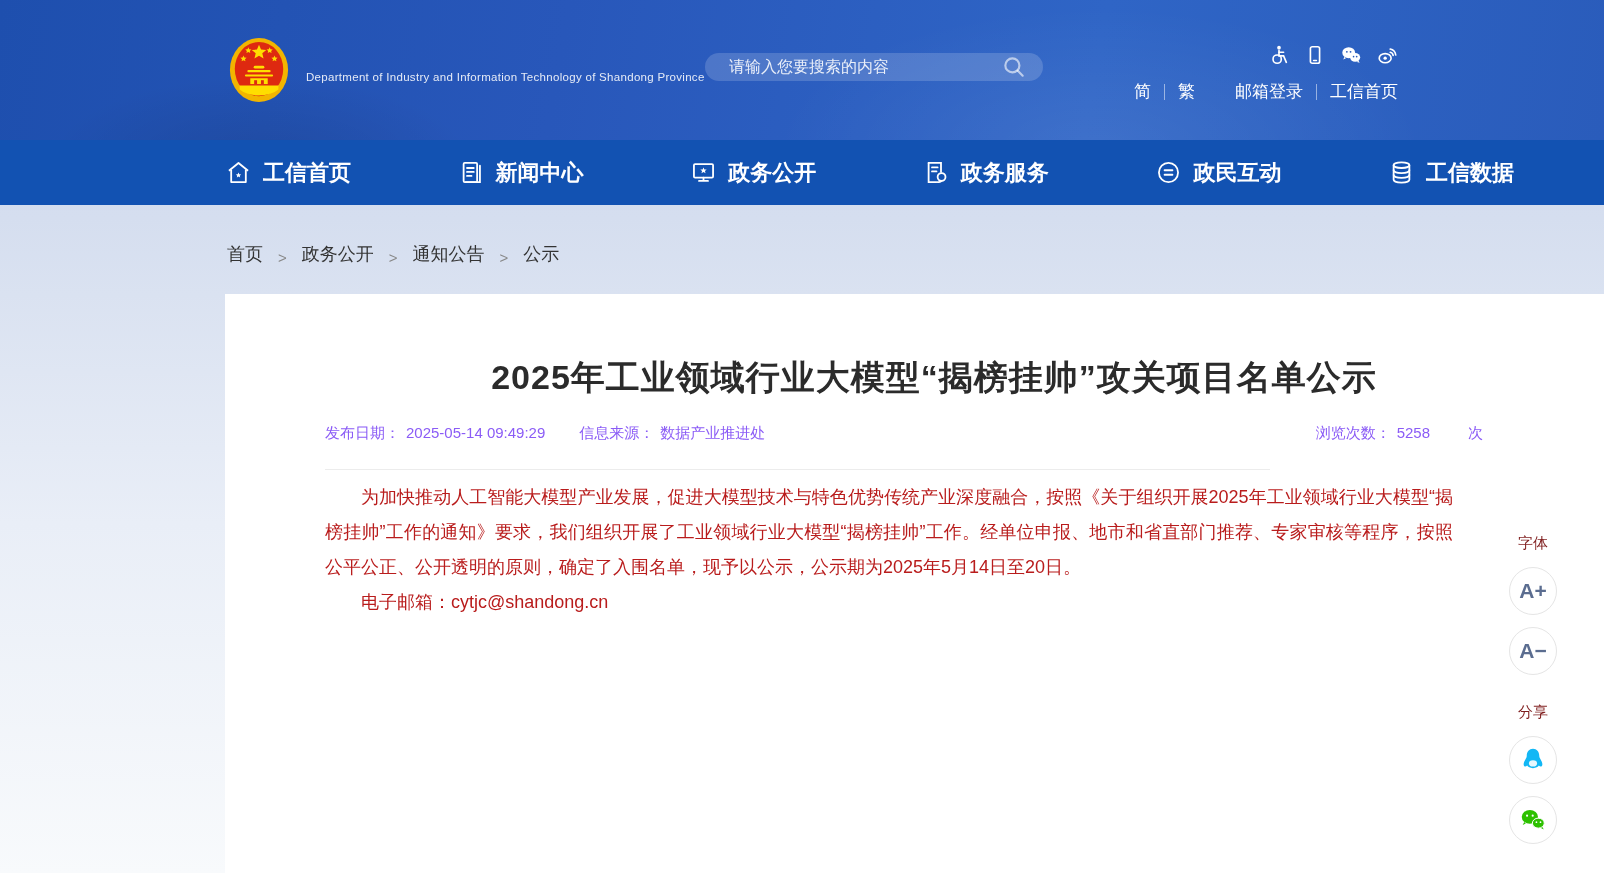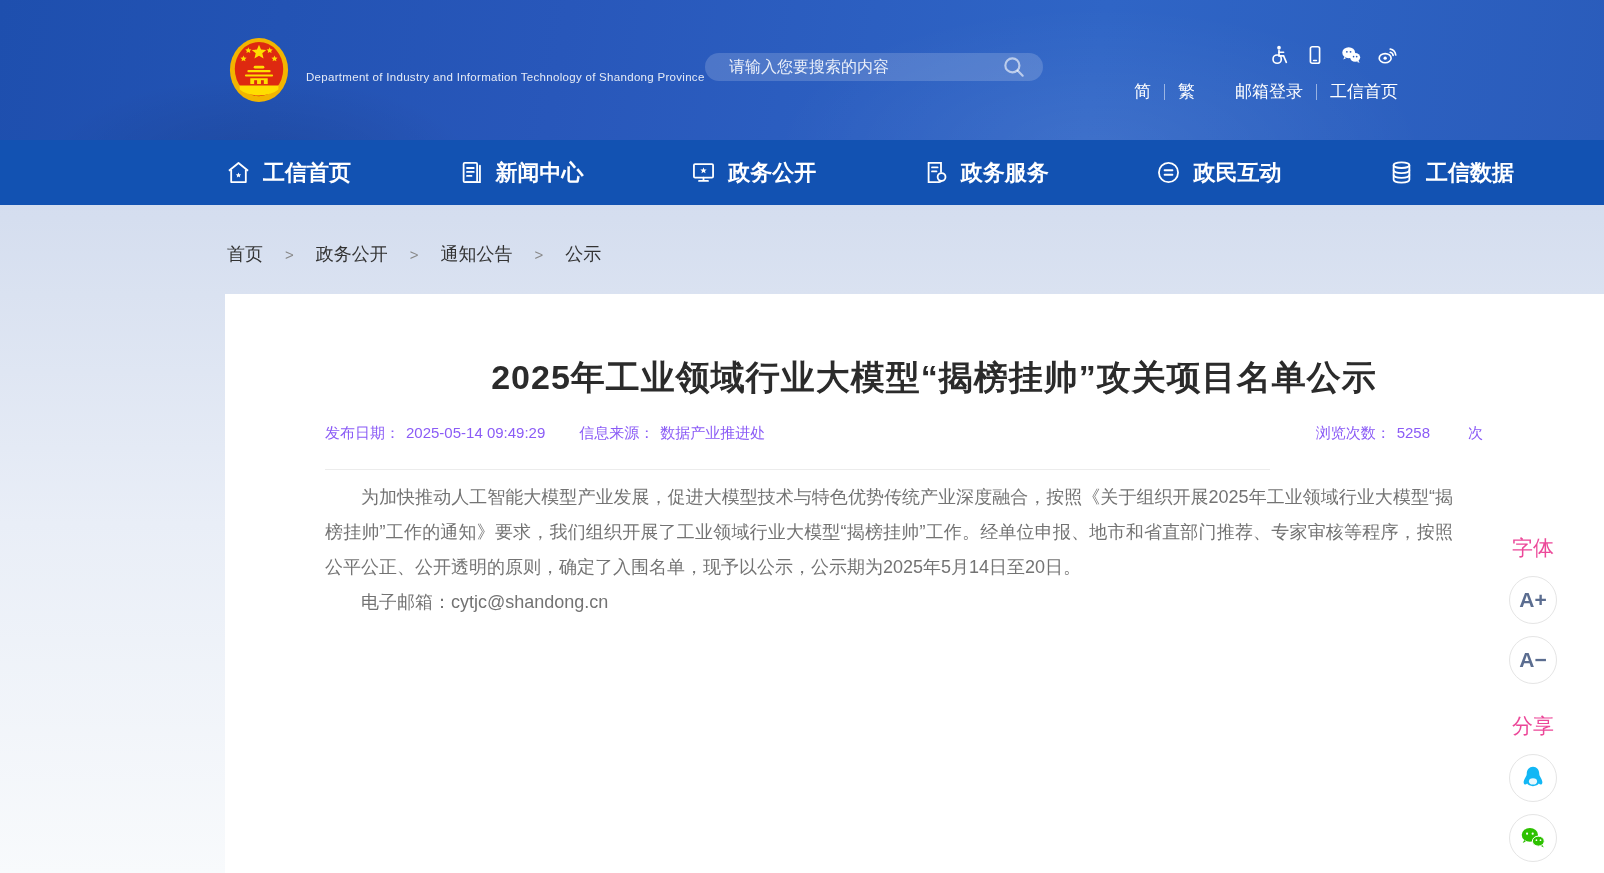--- a/index.html
+++ b/index.html
@@ -49,21 +49,21 @@
   
   .nav {
     height:65px; background:#1252b2;
     display:flex; align-items:center; justify-content:space-between;
     padding:0 90px 0 225px;
   }
   .nav-item { display:flex; align-items:center; gap:11px; color:#fff; font-size:22px; font-weight:bold; cursor:pointer; white-space:nowrap; }
   .nav-item svg { width:27px; height:27px; }
 
   
-  .breadcrumb { margin:37px 0 0 227px; display:flex; align-items:center; gap:22px; font-size:18px; color:#333; }
+  .breadcrumb { margin:37px 0 0 227px; display:flex; align-items:flex-end; gap:15px; font-size:18px; color:#333; }
   .breadcrumb .crumb { cursor:pointer; }
   .breadcrumb .sep { color:#888; font-size:15px; }
 
   
   .card {
     position:relative; width:1418px; margin:28px 0 16px 225px;
     background:#fff; min-height:580px; padding-bottom:40px;
   }
   .article-title {
     padding:56px 110px 0; text-align:center;
@@ -74,28 +74,28 @@
     margin-top:20px; padding:0 160px 0 100px; font-size:15px; color:#8b5cf6;
   }
   .meta-left span { margin-right:6px; }
   .meta-left .block-gap { margin-left:28px; }
   .meta-right span { margin-left:6px; }
   .meta-right .unit { margin-left:38px; }
   .meta-sep { margin:26px 0 0 100px; width:945px; border-bottom:1px solid #ececec; }
 
   .body-text { padding:10px 190px 0 100px; }
   .body-text p {
-    font-size:18px; color:#737373; line-height:35px;
+    font-size:18px; color:#b91c1c; line-height:35px;
     text-align:justify; text-indent:2em;
   }
   .body-text p.contact { text-align:left; }
 
   
   .tools { position:absolute; top:240px; right:80px; width:60px; text-align:center; }
-  .tool-label { font-size:21px; color:#ec4899; margin-bottom:14px; }
+  .tool-label { font-size:15px; color:#7f1d1d; margin-bottom:14px; }
   .tool-btn {
     width:48px; height:48px; border-radius:50%; background:#fff;
     border:1px solid #e5e5e5; margin:0 auto 12px;
     display:flex; align-items:center; justify-content:center;
     font-size:21px; font-weight:bold; color:#5b6d90; cursor:pointer;
   }
   .share-label { margin-top:28px; }
   .tool-btn svg { width:30px; height:30px; }
 </style>
 </head>

